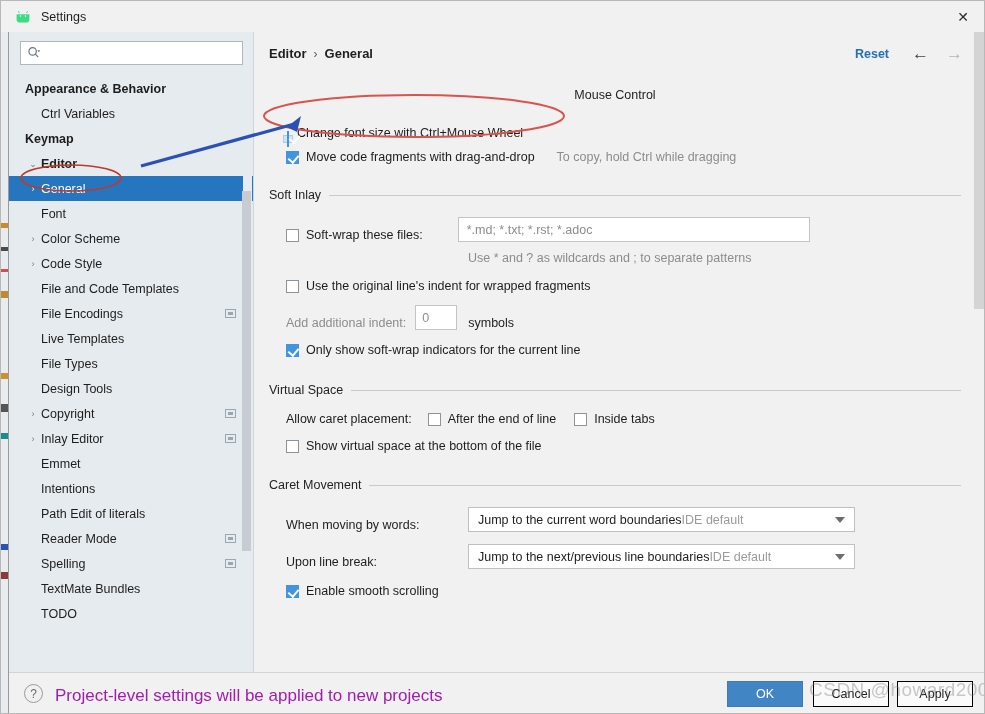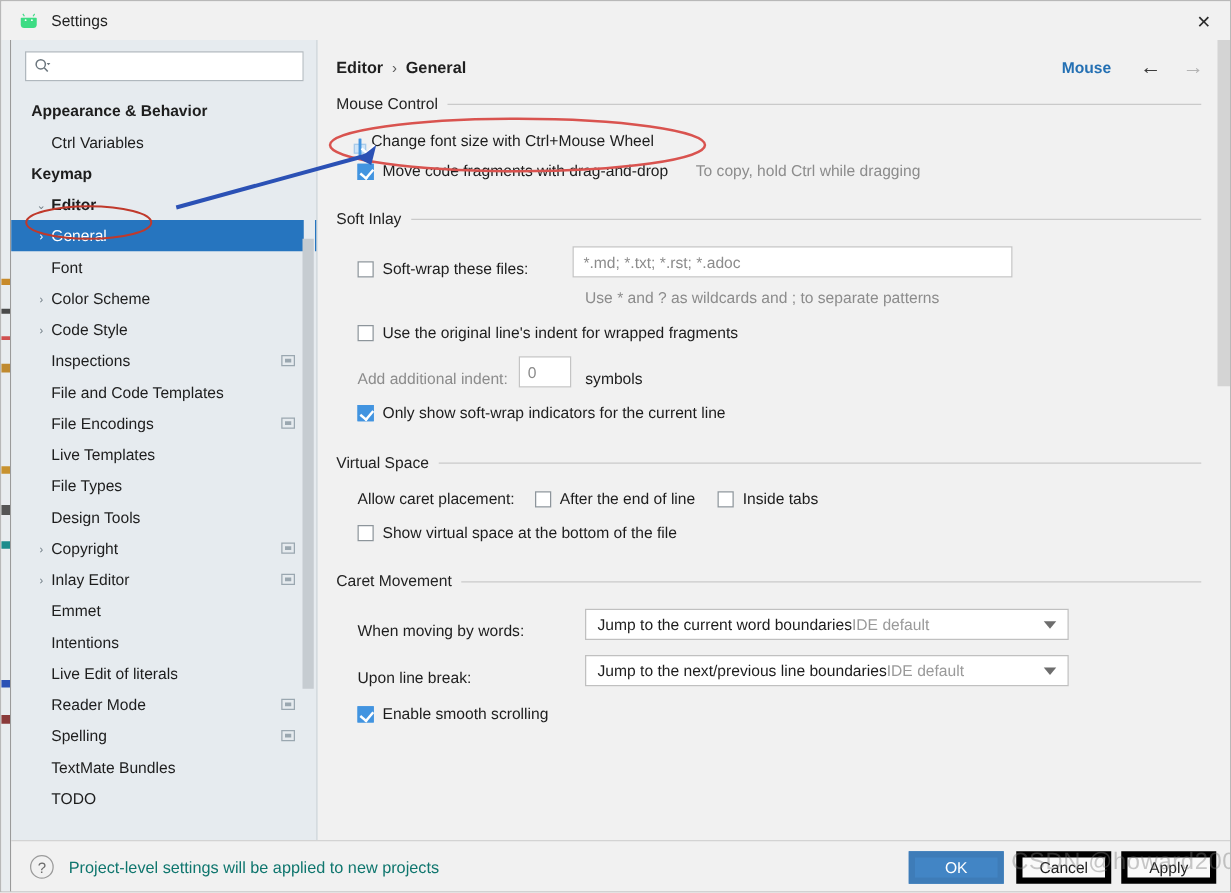--- a/index.html
+++ b/index.html
@@ -181,26 +181,26 @@
     background: #f1f1f1; border-top: 1px solid #d3d3d3;
   }
   .help-icon {
     position: absolute; left: 15px; top: 11px;
     width: 19px; height: 19px; border-radius: 50%;
     border: 1px solid #9b9b9b; color: #6b6b6b;
     font-size: 12px; display: flex; align-items: center; justify-content: center;
   }
   .bottom-note {
     position: absolute; left: 46px; top: 13px;
-    font-size: 13px; color: #0f766e;
+    font-size: 17px; color: #a21caf;
   }
   .btn {
     position: absolute; top: 8px; height: 26px;
     font-size: 12.5px; display: flex; align-items: center; justify-content: center;
-    border: 5px solid #000000; background: #fafafa; color: #1d1d1d;
+    border: 1px solid #000000; background: #fafafa; color: #1d1d1d;
   }
   .btn.primary { background: #4285c5; border-color: #3e7cb8; color: #ffffff; }
   .btn-ok { left: 718px; width: 76px; }
   .btn-cancel { left: 804px; width: 76px; }
   .btn-apply { left: 888px; width: 76px; }
 
   
   .overlay { position: absolute; left: 0; top: 0; width: 985px; height: 714px; pointer-events: none; }
   .watermark {
     position: absolute; left: 808px; top: 678px;
@@ -279,26 +279,20 @@
         </div>
         <div class="tree-item ind-1t">
           <span class="twisty">›</span>
           <span class="label">Color Scheme</span>
         </div>
         <div class="tree-item ind-1t">
           <span class="twisty">›</span>
           <span class="label">Code Style</span>
         </div>
         <div class="tree-item ind-1">
-          <span class="label">Inspections</span>
-          <span class="badge">
-            <i></i>
-          </span>
-        </div>
-        <div class="tree-item ind-1">
           <span class="label">File and Code Templates</span>
         </div>
         <div class="tree-item ind-1">
           <span class="label">File Encodings</span>
           <span class="badge">
             <i></i>
           </span>
         </div>
         <div class="tree-item ind-1">
           <span class="label">Live Templates</span>
@@ -323,21 +317,21 @@
             <i></i>
           </span>
         </div>
         <div class="tree-item ind-1">
           <span class="label">Emmet</span>
         </div>
         <div class="tree-item ind-1">
           <span class="label">Intentions</span>
         </div>
         <div class="tree-item ind-1">
-          <span class="label">Live Edit of literals</span>
+          <span class="label">Path Edit of literals</span>
         </div>
         <div class="tree-item ind-1">
           <span class="label">Reader Mode</span>
           <span class="badge">
             <i></i>
           </span>
         </div>
         <div class="tree-item ind-1">
           <span class="label">Spelling</span>
           <span class="badge">
@@ -357,27 +351,27 @@
     </div>
   </div>
 
   <div class="main">
 
     <div class="bread">
       <span>Editor</span>
       <span class="sep">›</span>
       <span>General</span>
     </div>
-    <div class="reset-link">Mouse</div>
+    <div class="reset-link">Reset</div>
     <div class="nav-arrow nav-back">←</div>
     <div class="nav-arrow nav-fwd">→</div>
 
     <div class="content">
 
-      <div class="sect" style="margin-top:4px;">
+      <div class="sect" style="margin-top:16px;flex-direction:column;">
         <span class="stitle">Mouse Control</span>
         <span class="rule"></span>
       </div>
 
       <div class="row" style="margin:16px 0 0 31px;">
         <span class="cb-focus">
           <span class="cb on"></span>
         </span>
         <span class="cb-label">Change font size with Ctrl+Mouse Wheel</span>
       </div>

